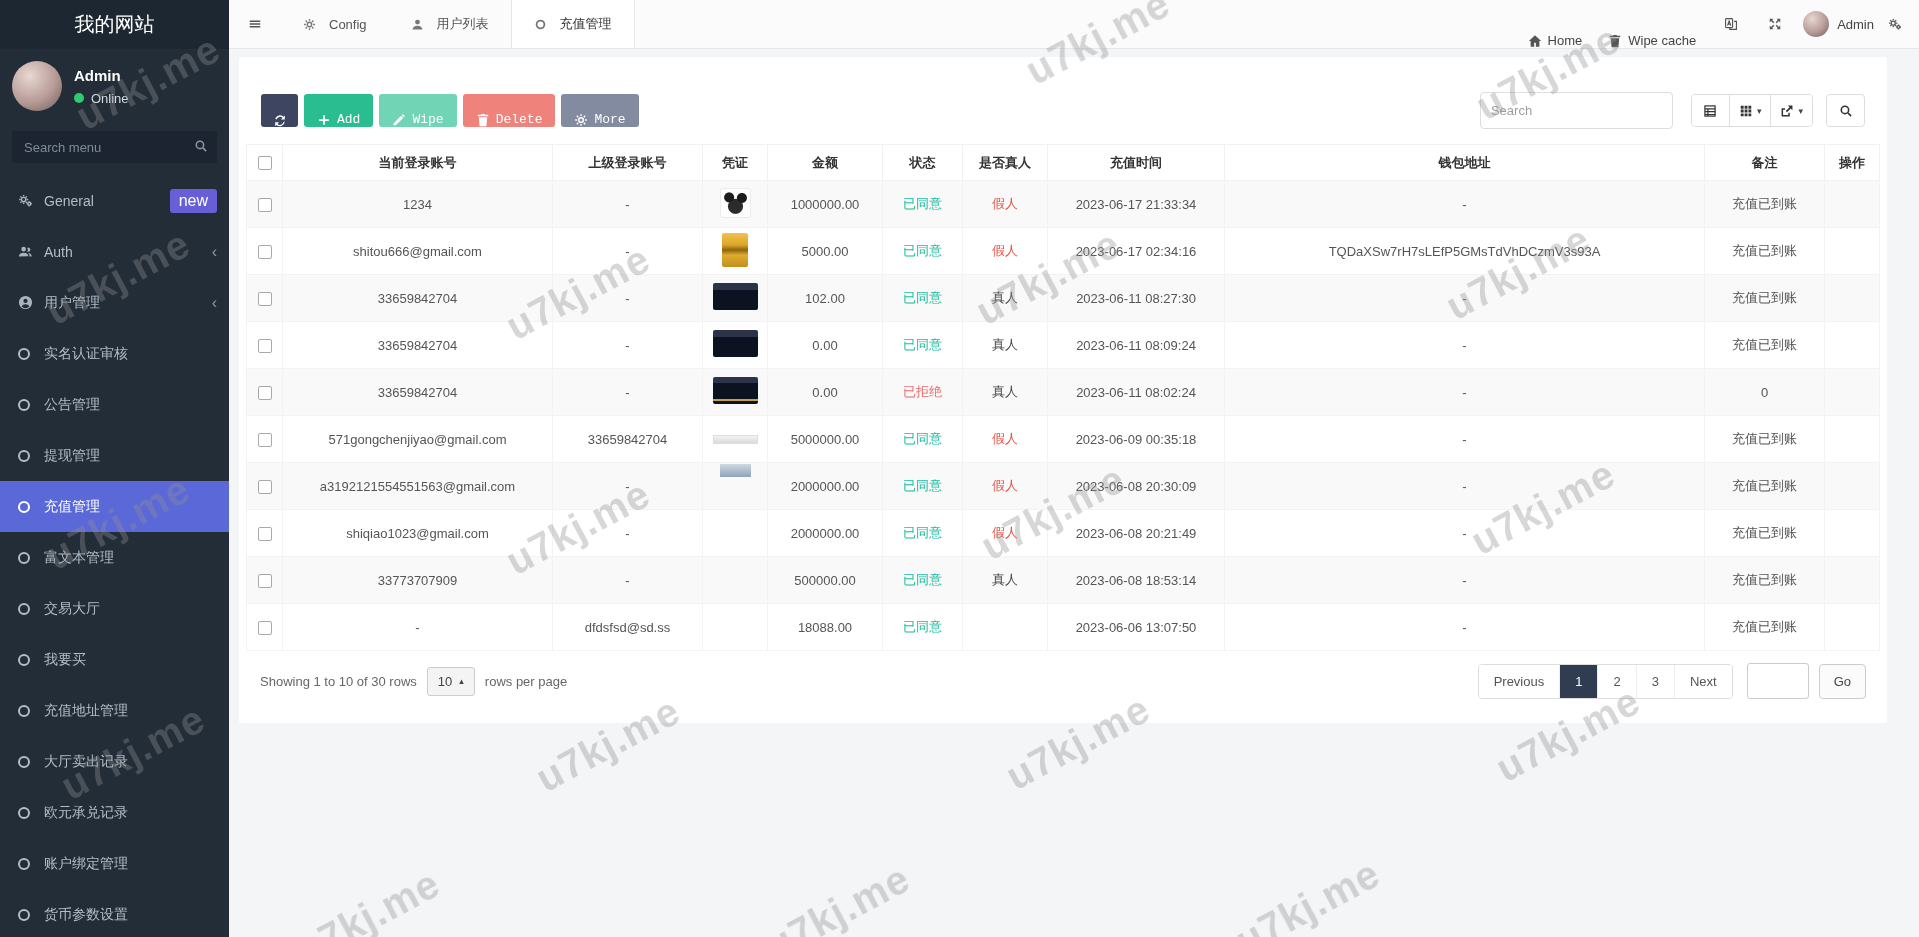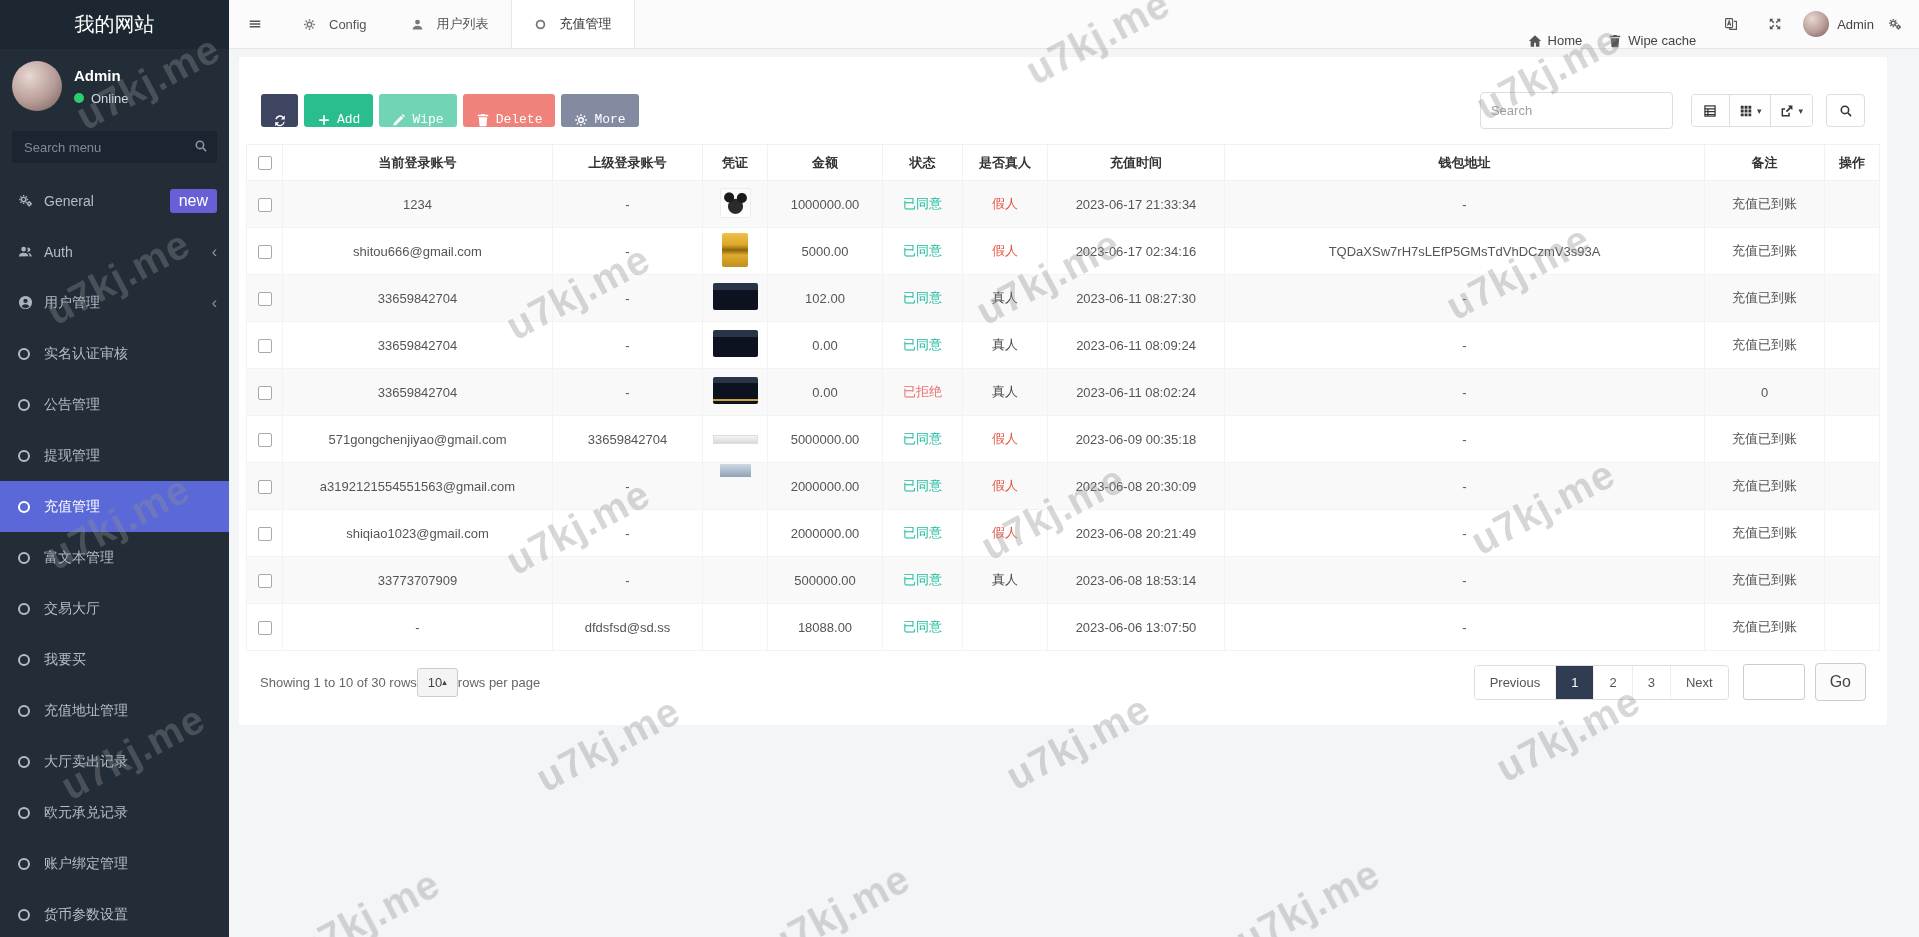--- a/index.html
+++ b/index.html
@@ -101,33 +101,33 @@
   .v-dark1,.v-dark2,.v-dark3 { width:45px; height:27px; border-radius:2px;
             background:linear-gradient(180deg,#2a3347 0 26%,#0d1220 26% 100%); }
   .v-dark3 { background:linear-gradient(180deg,#2a3347 0 24%,#0d1220 24% 82%,#caa23c 82% 88%,#0d1220 88% 100%); }
   .v-strip { width:45px; height:9px; border:1px solid #ddd; background:linear-gradient(#f4f4f4,#d9d9d9); }
   .v-small { width:31px; height:13px; background:linear-gradient(#cfd8e3,#8fa3b8); }
   td.v-top { vertical-align:top; padding-top:1px; }
 
   
   .pag { display:flex; align-items:center; padding:12px 14px 0; }
   .pag-summary { color:#666; }
-  .pagesize-btn { margin:0 0; border:1px solid #ccc; background:#f4f4f4; border-radius:3px;
-                  padding:6px 10px; color:#444; cursor:pointer; display:flex; align-items:center;
+  .pagesize-btn { margin:0 10px; border:1px solid #ccc; background:#f4f4f4; border-radius:3px;
+                  padding:6px 10px; color:#444; cursor:pointer; display:flex; gap:7px; align-items:center;
                   font-family:inherit; font-size:13px; }
   .pag-label { color:#666; }
   .pag-right { margin-left:auto; display:flex; align-items:center; }
   .page-list { display:flex; border:1px solid #ddd; border-radius:4px; overflow:hidden; }
   .page-item { padding:9px 15px; background:#fff; color:#555; border-left:1px solid #eee; cursor:pointer; }
   .page-item:first-child { border-left:none; }
   .page-item.active { background:var(--page-active,#303c52); color:#fff; }
   .jump-input { width:62px; height:36px; border:1px solid #ccc; border-radius:3px; margin-left:14px;
                 outline:none; padding:0 8px; font-family:inherit; }
   .go-btn { margin-left:10px; padding:9px 14px; border:1px solid #ccc; background:#fbfbfb; color:#444;
-            border-radius:4px; cursor:pointer; font-family:inherit; font-size:16px; }
+            border-radius:4px; cursor:pointer; font-family:inherit; font-size:13px; }
 
   
   #watermark-layer { position:fixed; inset:0; pointer-events:none; z-index:999; }
   .wm { position:absolute; font-size:40px; font-weight:600; color:rgba(145,145,145,.36);
         transform:rotate(-28deg); letter-spacing:1px; white-space:nowrap; }
 
   .svg-ic { display:inline-flex; }
   .svg-ic svg { display:block; }
 </style>
 </head>

